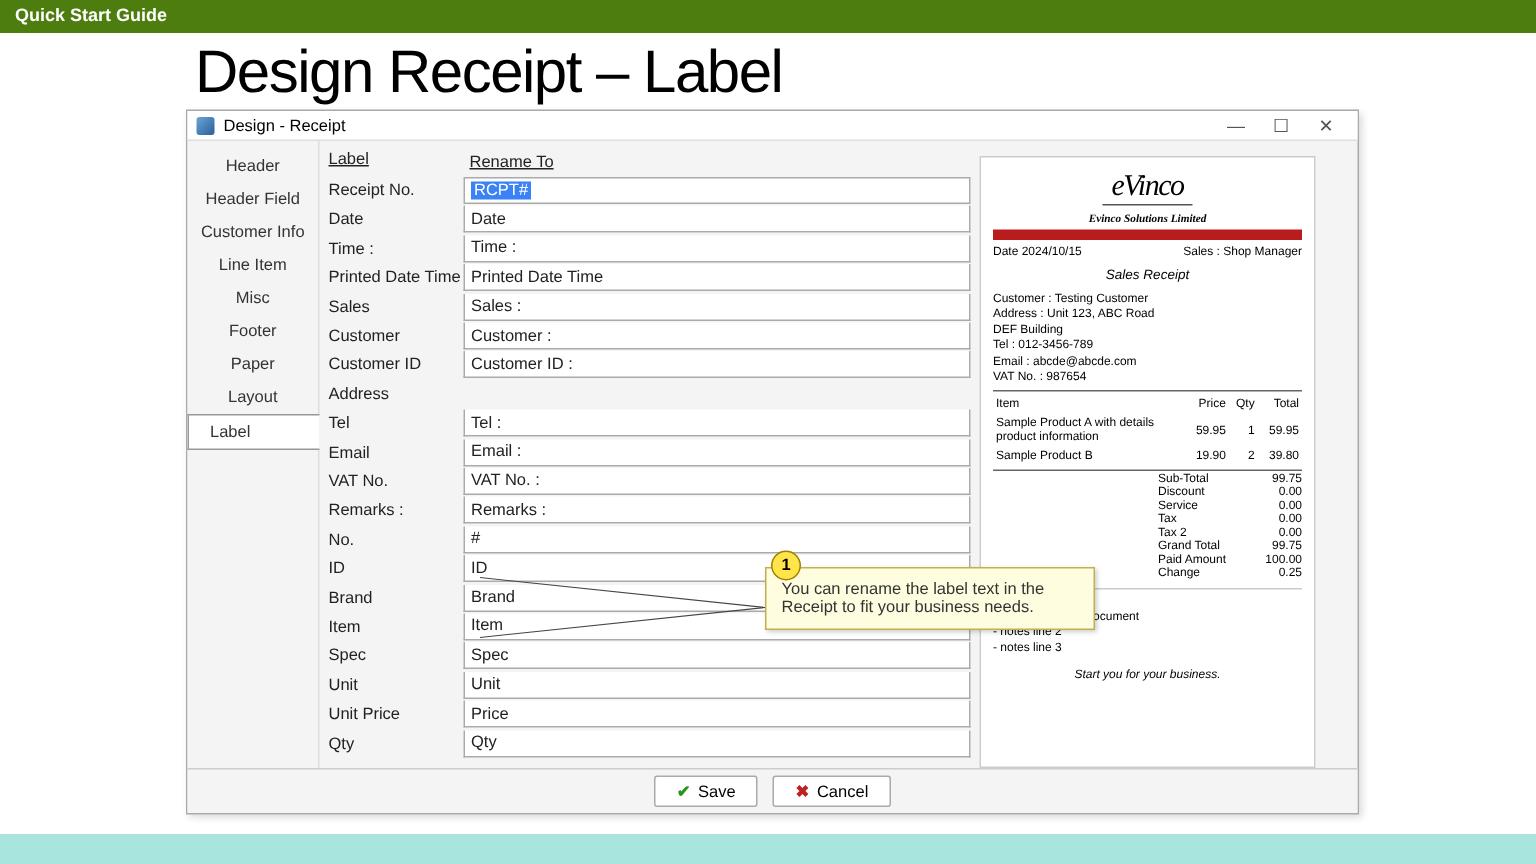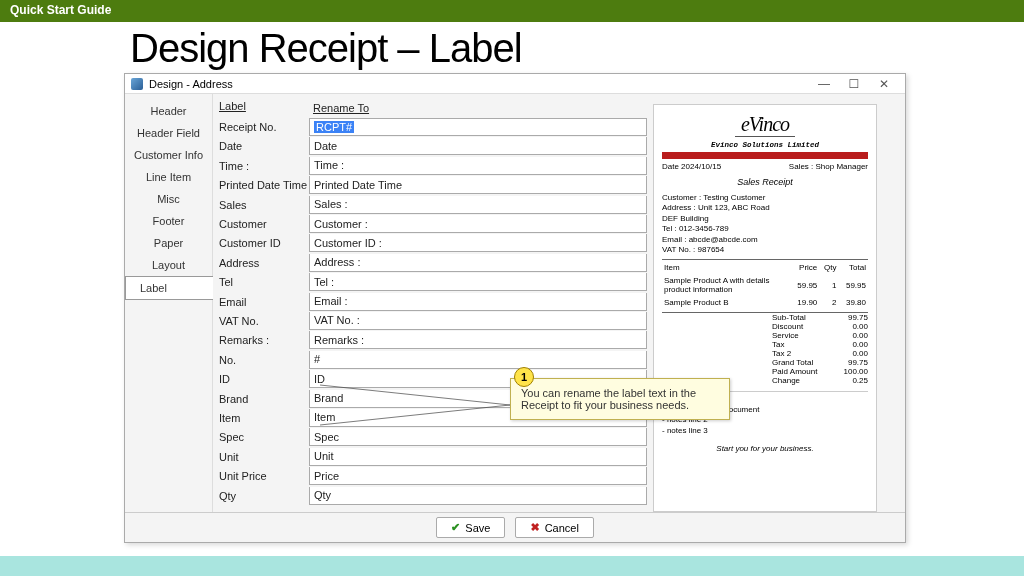--- a/index.html
+++ b/index.html
@@ -24,21 +24,21 @@
   .header-row .lbl, .header-row .val { font-size: 11px; text-decoration: underline; border: none; background: transparent; height: 16px; }
   .sel-input { background: #3b82f6; color: #fff; padding: 0 2px; }
   .preview { width: 224px; margin: 10px 10px 0 0; background: #fff; border: 1px solid #ccc; padding: 8px 8px; font-size: 8px; color: #000; }
   .btnbar { height: 30px; display: flex; justify-content: center; align-items: center; gap: 10px; border-top: 1px solid #ccc; background: #f4f4f4; }
   .btn { background: #fff; border: 1px solid #aaa; padding: 3px 14px; font-size: 11px; display: inline-flex; align-items: center; gap: 5px; cursor: pointer; border-radius: 2px; }
   .callout { position: absolute; left: 510px; top: 378px; width: 220px; background: #fffde0; border: 1px solid #c0b050; padding: 8px 10px; font-size: 11px; color: #333; box-shadow: 1px 1px 3px rgba(0,0,0,0.2); }
   .callout-num { position: absolute; left: 514px; top: 367px; width: 20px; height: 20px; border-radius: 50%; background: #ffe44a; border: 1px solid #a08000; font-size: 11px; font-weight: bold; display: flex; align-items: center; justify-content: center; z-index: 5; }
   svg.connector { position: absolute; left: 320px; top: 380px; pointer-events: none; }
   .bottom-accent { position: absolute; bottom: 0; left: 0; right: 0; height: 20px; background: #a9e5df; }
   
-  .pv-title { font-family: Liberation Mono, monospace; font-size: 7.5px; font-weight: bold; font-style: italic; text-align: center; margin-top: 4px; }
+  .pv-title { font-family: Liberation Serif, serif; font-size: 7.5px; font-weight: bold; font-style: italic; text-align: center; margin-top: 4px; }
   .pv-addr { text-align: center; line-height: 1.2; margin-bottom: 4px; }
   .pv-row { display: flex; justify-content: space-between; margin: 3px 0; }
   .pv-h { text-align: center; font-style: italic; font-size: 9px; margin: 6px 0; }
   .pv-info { line-height: 1.3; margin-bottom: 4px; }
   .pv-tbl { width: 100%; border-top: 1px solid #666; margin-top: 3px; }
   .pv-tbl td { padding: 1px 0; }
   .pv-tot { border-top: 1px solid #666; margin-top: 2px; }
   .pv-tot .r { display: flex; justify-content: space-between; padding-left: 110px; }
   .pv-notes { margin-top: 6px; border-top: 1px solid #ccc; padding-top: 2px; line-height: 1.3; }
   .pv-thx { text-align: center; font-style: italic; margin-top: 8px; }
@@ -49,21 +49,21 @@
 </style>
 </head>
 <body>
 
 <div class="topbar">Quick Start Guide</div>
 <div class="title-row">Design Receipt – Label</div>
 
 <div class="window">
   <div class="win-titlebar">
     <div class="t-icon"></div>
-    <span>Design - Address</span>
+    <span>Design - Receipt</span>
     <div class="spacer"></div>
     <div class="win-btn">—</div>
     <div class="win-btn">☐</div>
     <div class="win-btn">✕</div>
   </div>
 
   <div class="body">
     <div class="sidebar" id="sidebar">
         <div class="side-item">Header</div>
         <div class="side-item">Header Field</div>
@@ -107,21 +107,20 @@
           <div class="form-row">
             <div class="lbl">Customer</div>
             <div class="val">Customer :</div>
           </div>
           <div class="form-row">
             <div class="lbl">Customer ID</div>
             <div class="val">Customer ID :</div>
           </div>
           <div class="form-row">
             <div class="lbl">Address</div>
-            <div class="val">Address :</div>
           </div>
           <div class="form-row">
             <div class="lbl">Tel</div>
             <div class="val">Tel :</div>
           </div>
           <div class="form-row">
             <div class="lbl">Email</div>
             <div class="val">Email :</div>
           </div>
           <div class="form-row">

